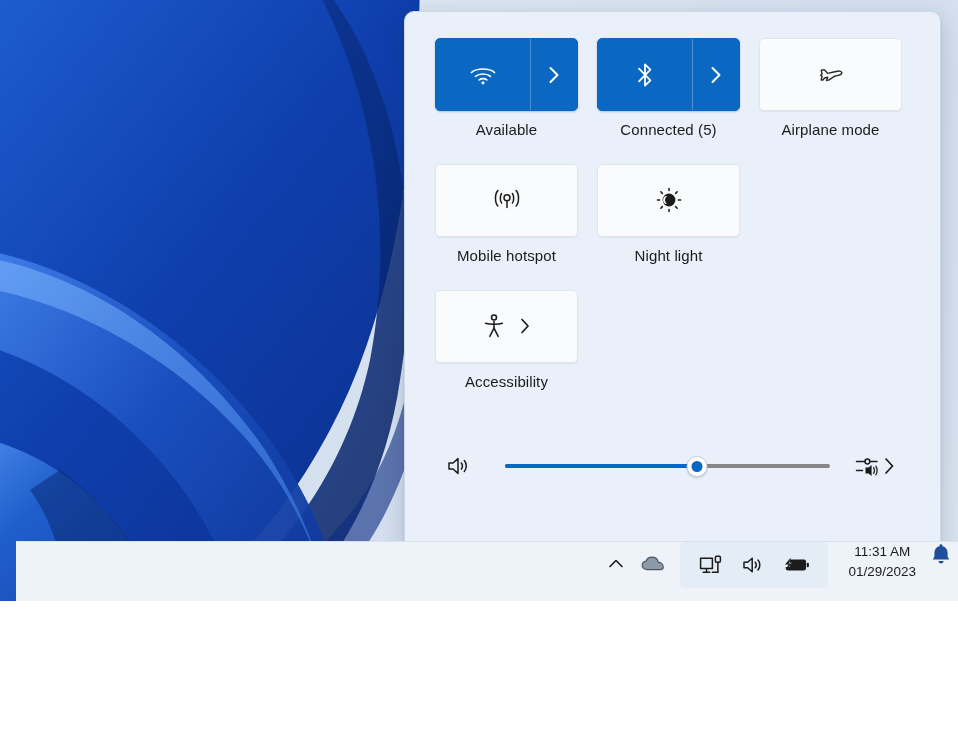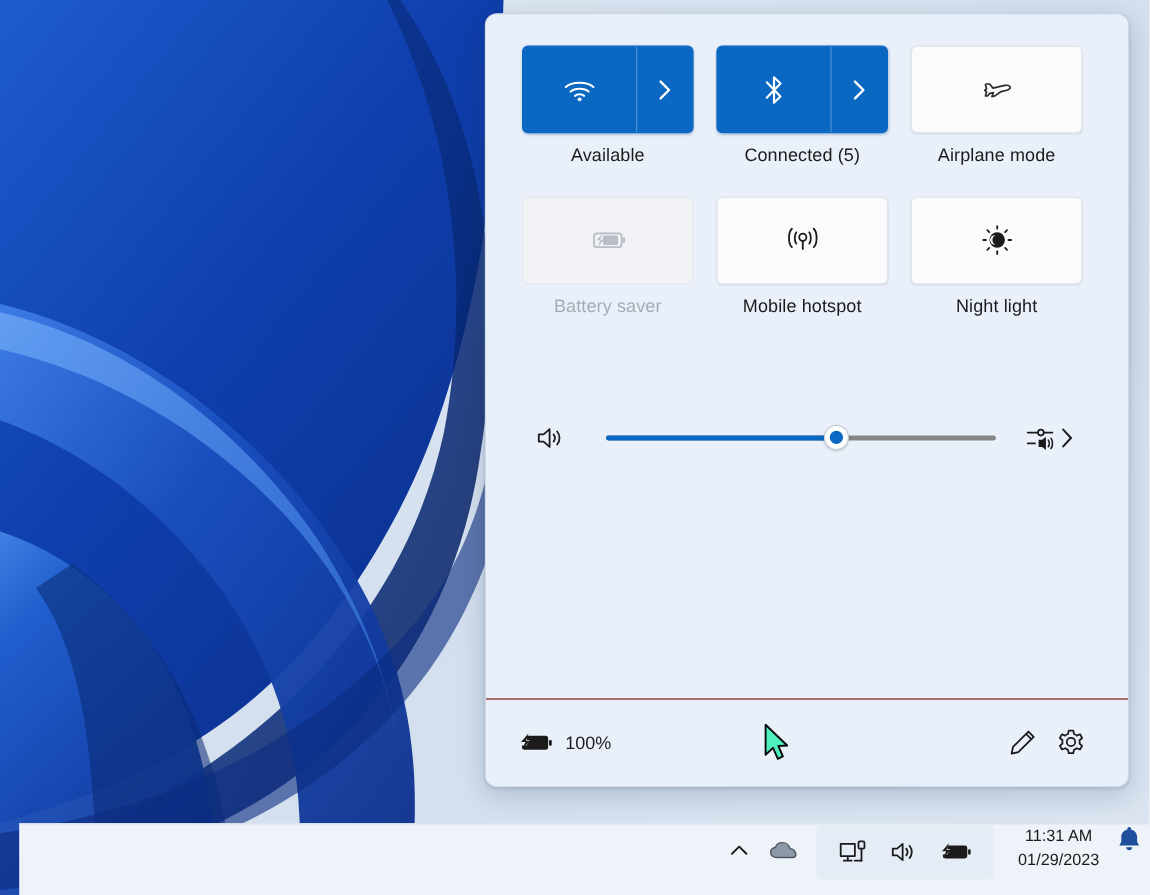--- a/index.html
+++ b/index.html
@@ -9,21 +9,21 @@
     width: 958px;
     height: 746px;
     overflow: hidden;
     font-family: "Liberation Sans", sans-serif;
   }
 
   
   #desktop {
     position: relative;
     width: 958px;
-    height: 746px;
+    height: 601px;
     background: linear-gradient(160deg, #dbe4f0 0%, #ccd8e8 40%, #dbe4ef 100%);
     overflow: hidden;
   }
   .wall-svg {
     position: absolute;
     left: 0; top: 0;
     width: 958px; height: 746px;
     display: block;
   }
 
@@ -363,31 +363,20 @@
             </svg>
           </div>
           <div class="tile-label">Airplane mode</div>
         </div>
       </div>
 
       <div class="row-gap"></div>
 
       <div class="tile-grid">
 
-        <div class="tile-cell">
-          <div class="tile disabled">
-            <svg width="34" height="22" viewBox="0 0 34 22">
-              <rect x="5" y="5.5" width="23" height="11.5" rx="2.2" fill="none" stroke="#b8bdc5" stroke-width="1.5"></rect>
-              <rect x="28.6" y="9.0" width="2.4" height="4.5" rx="1" fill="#b8bdc5"></rect>
-              <path d="M12.5 5.5 L7.2 11.2 L10.6 11.2 L7.6 17.0 L13.2 10.7 L9.8 10.7 Z" fill="#b8bdc5"></path>
-              <rect x="12.5" y="7.2" width="12.5" height="8" rx="1.2" fill="#b8bdc5"></rect>
-            </svg>
-          </div>
-          <div class="tile-label dim">Battery saver</div>
-        </div>
 
         <div class="tile-cell">
           <div class="tile">
             <svg width="32" height="26" viewBox="0 0 32 26">
               <g fill="none" stroke="#1b1b1b" stroke-width="1.5" stroke-linecap="round">
                 <path d="M10.6 6.6 C8.9 8.3 8.9 14.2 10.6 16.0"></path>
                 <path d="M21.4 6.6 C23.1 8.3 23.1 14.2 21.4 16.0"></path>
                 <path d="M6.9 3.6 C3.7 6.6 3.7 15.9 6.9 19.0"></path>
                 <path d="M25.1 3.6 C28.3 6.6 28.3 15.9 25.1 19.0"></path>
                 <path d="M16 14.0 L16 20.6"></path>
@@ -418,20 +407,35 @@
             </svg>
           </div>
           <div class="tile-label">Night light</div>
         </div>
       </div>
 
       <div class="row-gap"></div>
 
       <div class="tile-grid">
 
+        <div class="tile-cell">
+          <div class="tile inline-chev">
+            <svg width="24" height="28" viewBox="0 0 24 28">
+              <circle cx="12" cy="5.4" r="2.5" fill="none" stroke="#1b1b1b" stroke-width="1.5"></circle>
+              <path d="M3.6 11.2 C7.2 12.6 16.8 12.6 20.4 11.2" fill="none" stroke="#1b1b1b" stroke-width="1.5" stroke-linecap="round"></path>
+              <path d="M12 9.6 L12 17.0" fill="none" stroke="#1b1b1b" stroke-width="1.5" stroke-linecap="round"></path>
+              <path d="M12 16.2 L7.8 24.4" fill="none" stroke="#1b1b1b" stroke-width="1.5" stroke-linecap="round"></path>
+              <path d="M12 16.2 L16.2 24.4" fill="none" stroke="#1b1b1b" stroke-width="1.5" stroke-linecap="round"></path>
+            </svg>
+            <svg width="14" height="20" viewBox="0 0 14 20">
+              <path d="M4 3.5 L10 10 L4 16.5" fill="none" stroke="#1b1b1b" stroke-width="1.7" stroke-linecap="round" stroke-linejoin="round"></path>
+            </svg>
+          </div>
+          <div class="tile-label">Accessibility</div>
+        </div>
         <div></div>
         <div></div>
       </div>
 
       <div class="slider-row">
         <div class="vol-icon">
           <svg width="26" height="24" viewBox="0 0 26 24">
             <path d="M4 9 L8 9 L13 4.6 L13 19.4 L8 15 L4 15 Z" fill="none" stroke="#1b1b1b" stroke-width="1.5" stroke-linejoin="round"></path>
             <path d="M16.3 9.0 C17.7 10.8 17.7 13.2 16.3 15.0" fill="none" stroke="#1b1b1b" stroke-width="1.5" stroke-linecap="round"></path>
             <path d="M19.3 6.6 C21.9 9.6 21.9 14.4 19.3 17.4" fill="none" stroke="#1b1b1b" stroke-width="1.5" stroke-linecap="round"></path>

